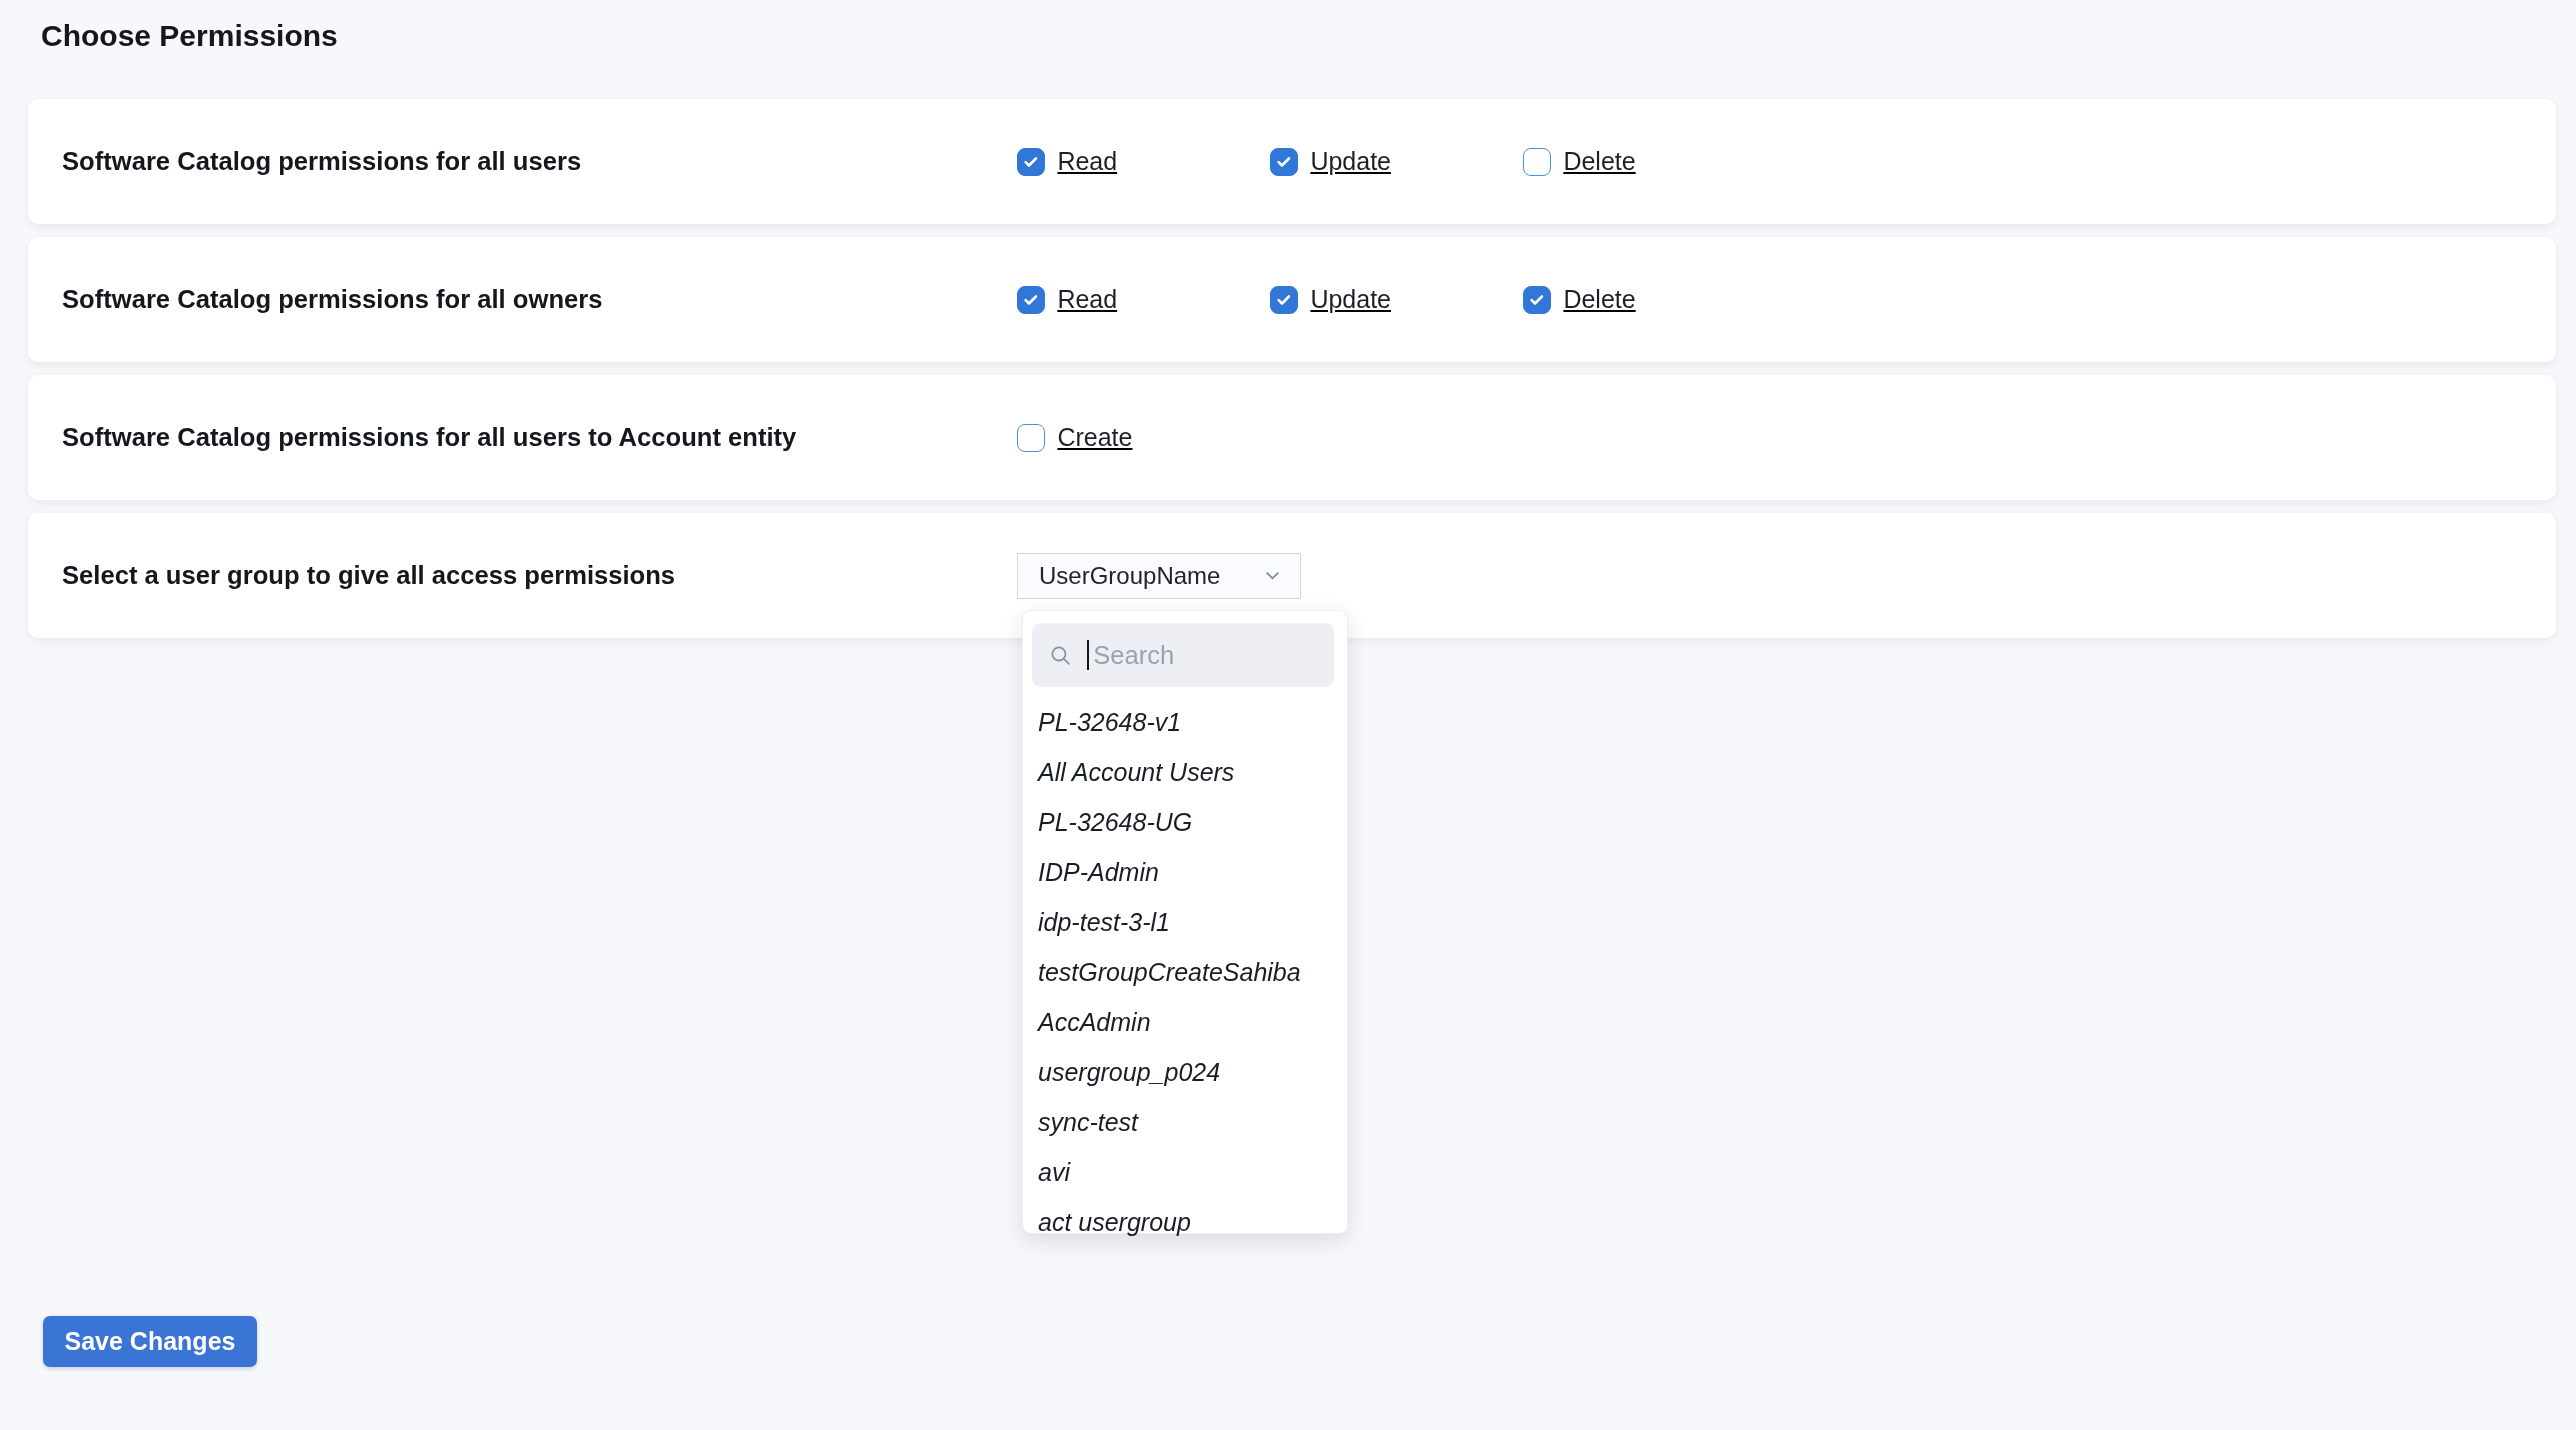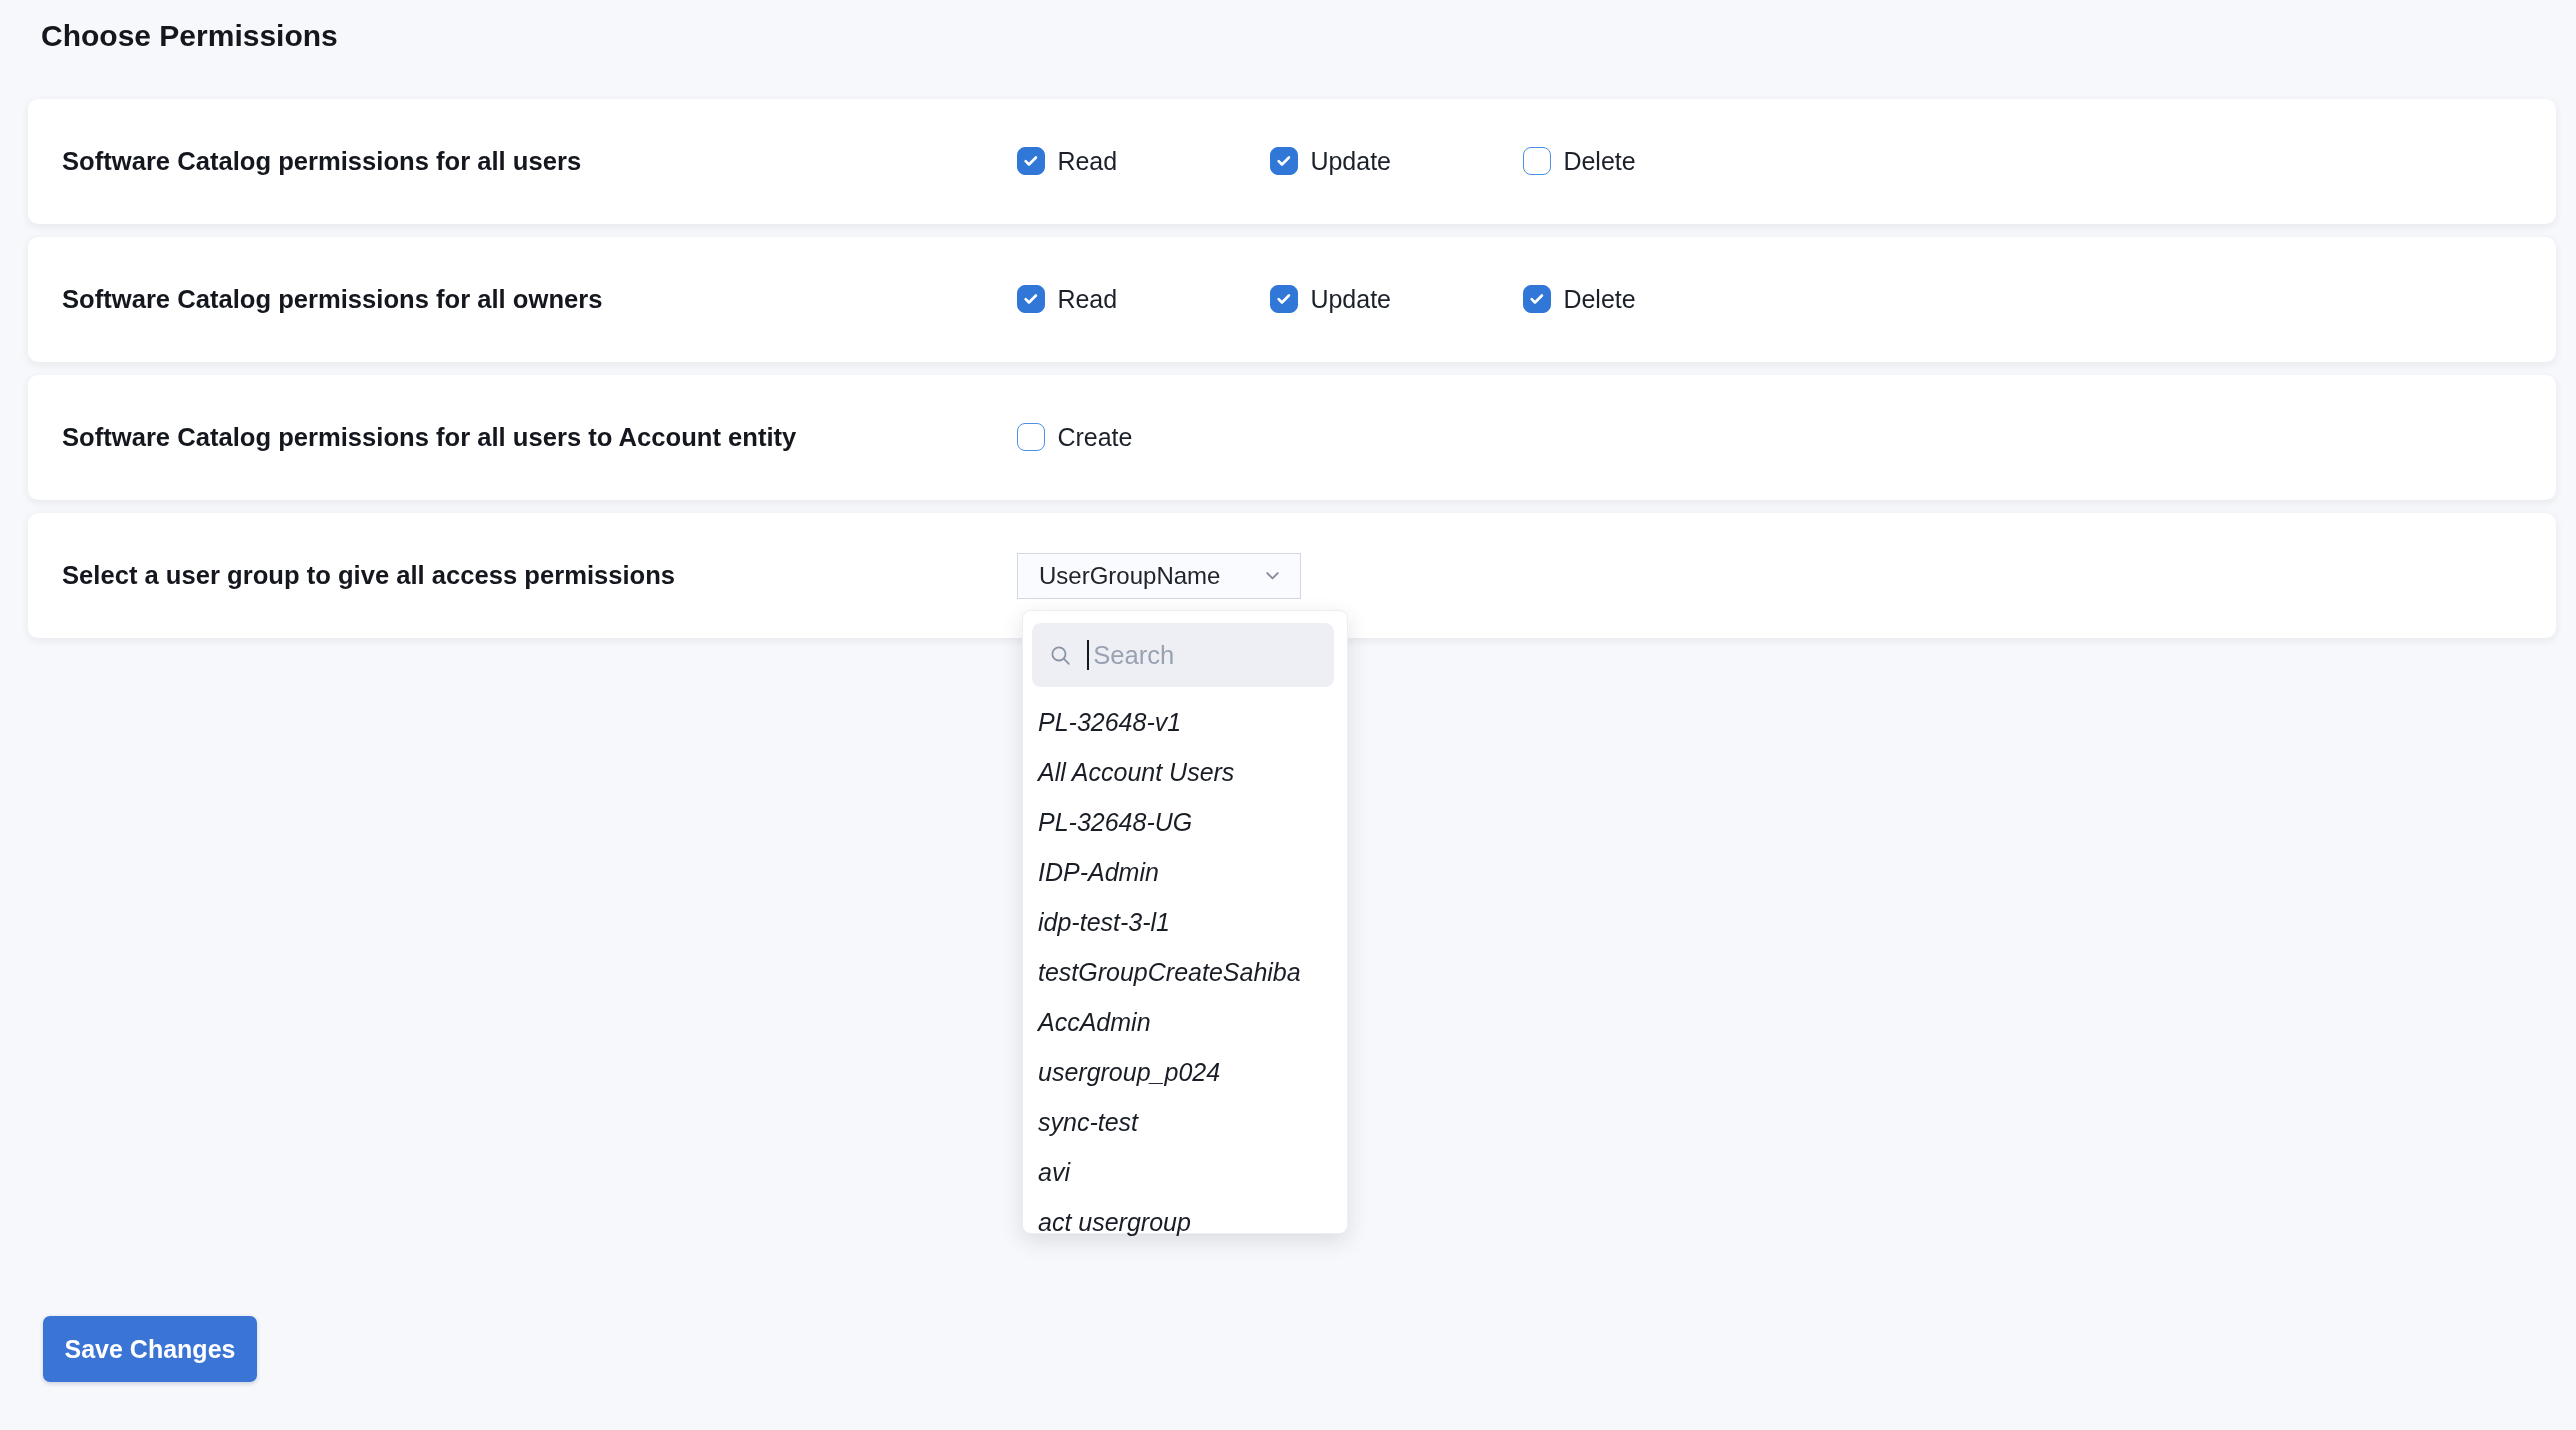--- a/index.html
+++ b/index.html
@@ -45,23 +45,24 @@
   .controls {
     position: absolute;
     left: 989px;
     top: 0;
     height: 100%;
     display: flex;
     align-items: center;
   }
   .cb-group {
     display: flex;
-    align-items: center;
+    align-items: flex-end;
     min-width: 253px;
     cursor: pointer;
+    text-decoration: underline;
   }
   .checkbox {
     width: 28px;
     height: 28px;
     border-radius: 8px;
     background: #FFFFFF;
     border: 1.8px solid #4A90E2;
     display: inline-flex;
     align-items: center;
     justify-content: center;
@@ -145,21 +146,21 @@
     font-size: 25px;
     color: #191D26;
     cursor: pointer;
     font-style: italic;
   }
   .save-btn {
     position: absolute;
     left: 43px;
     top: 1316px;
     width: 214px;
-    height: 66px;
+    height: 51px;
     background: #3A74D4;
     border: none;
     border-radius: 7px;
     color: #FFFFFF;
     font-family: inherit;
     font-size: 25px;
     font-weight: 700;
     cursor: pointer;
     box-shadow: 0 1.8px 4.4px rgba(20, 40, 90, 0.18);
   }

